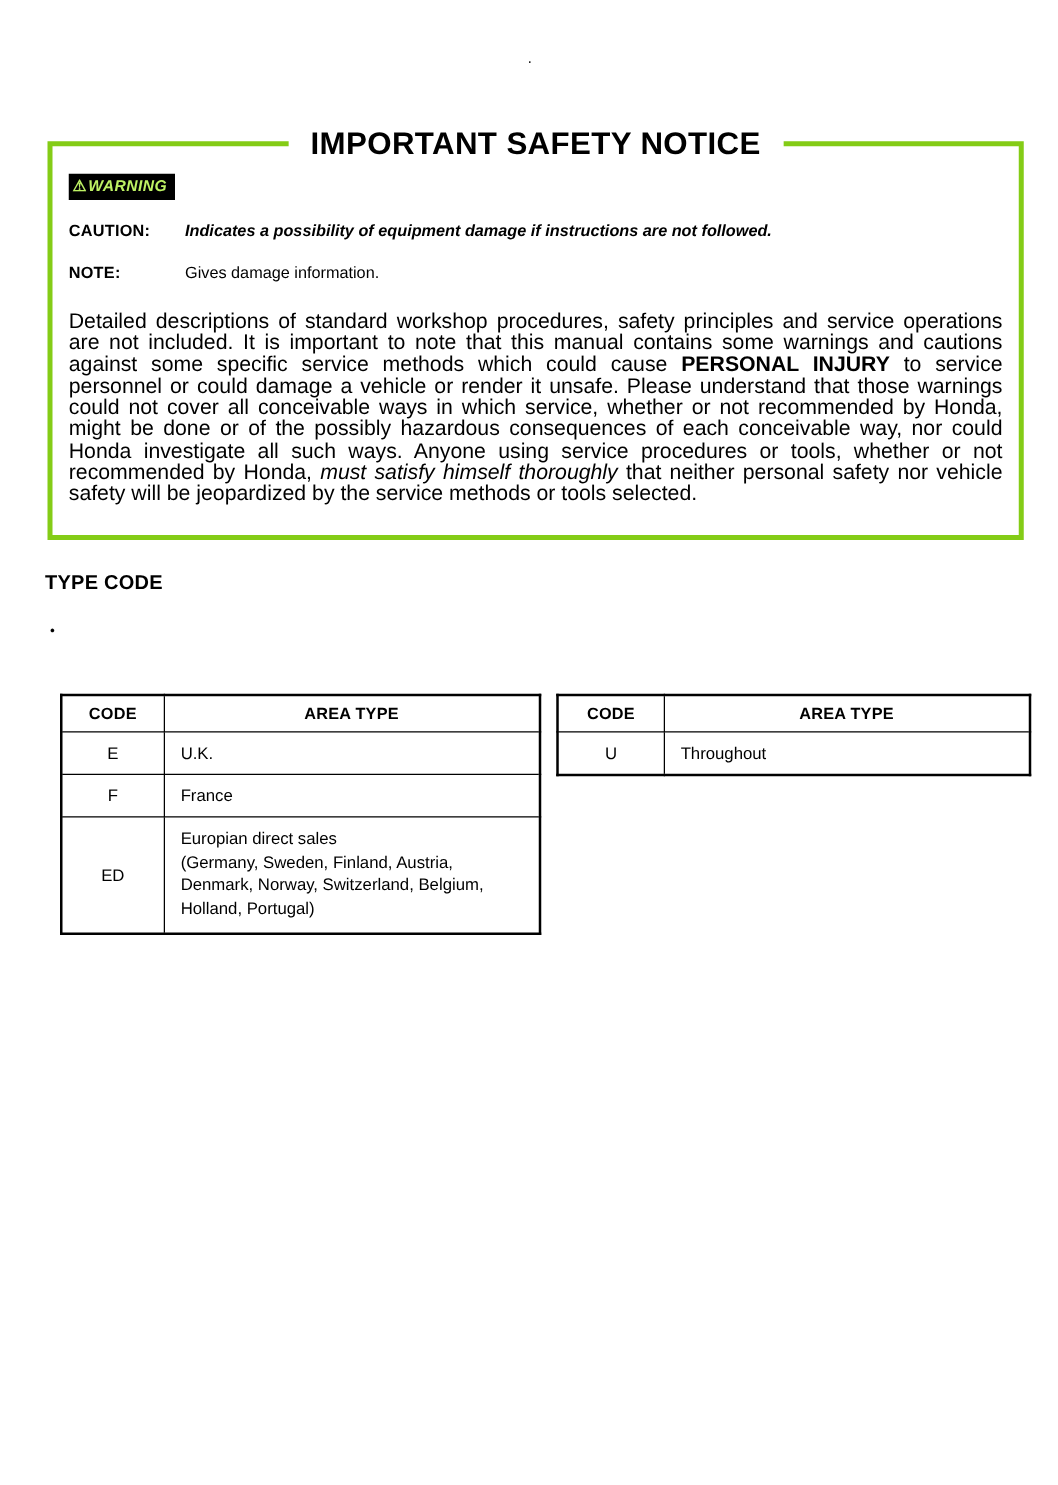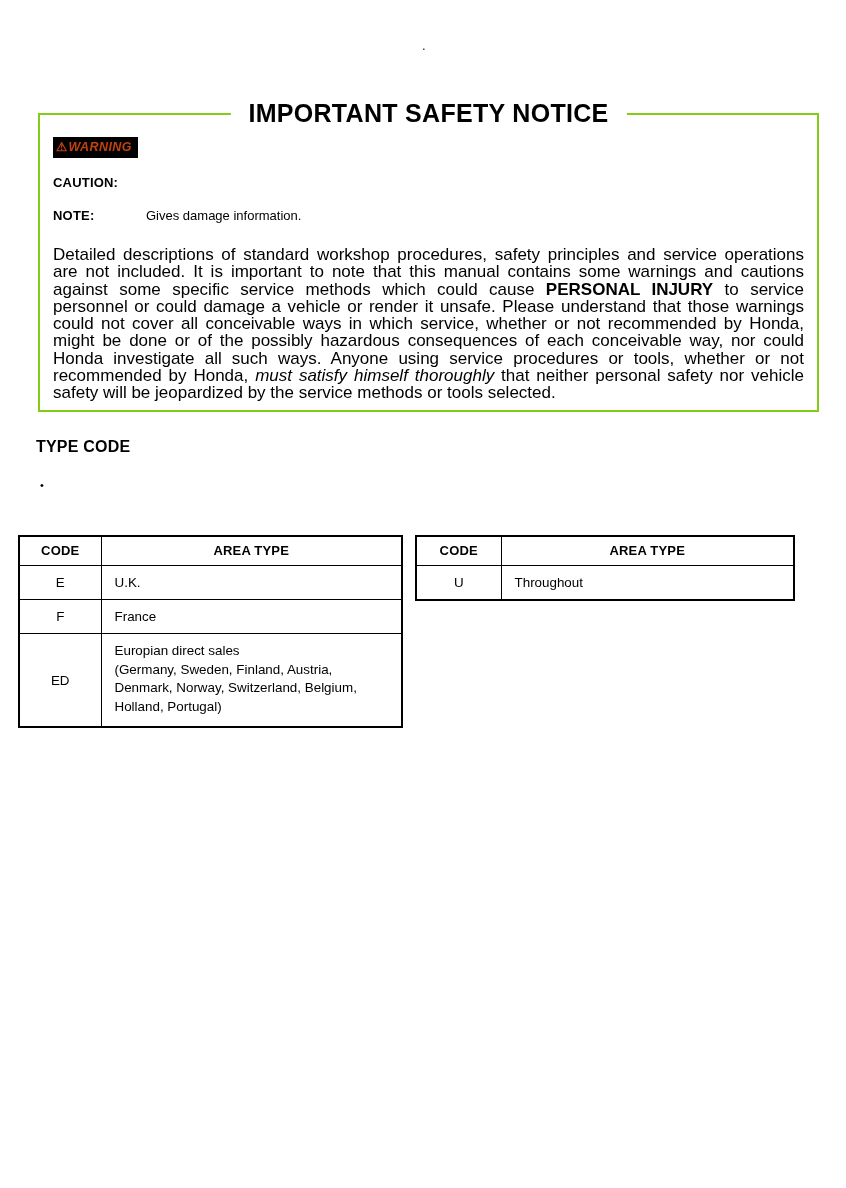--- a/index.html
+++ b/index.html
@@ -16,22 +16,22 @@
   .artifact-dot {
     position: absolute;
     top: 38px;
     left: 422px;
     font-size: 13px;
     color: #222;
   }
   .notice-box {
     position: relative;
     margin: 113px 27px 0 38px;
-    border: 2px solid #84cc16;
-    padding: 22px 13px 8px 13px;
+    border: 4px solid #84cc16;
+    padding: 22px 13px 24px 13px;
   }
   .notice-title {
     position: absolute;
     top: 0;
     left: 50%;
     transform: translate(-50%, -54%);
     background: #ffffff;
     padding: 0 18px;
     font-size: 25px;
     font-weight: bold;
@@ -47,21 +47,21 @@
   }
   .label-cell {
     flex: 0 0 93px;
     width: 93px;
     font-weight: bold;
     letter-spacing: 0.2px;
   }
   .warn-badge {
     display: inline-block;
     background: #000;
-    color: #c2410c;
+    color: #bef264;
     font-weight: bold;
     font-style: italic;
     font-size: 12.5px;
     line-height: 15px;
     padding: 3px 6px 3px 3px;
     letter-spacing: 0.4px;
   }
   .warn-badge .tri { font-style: normal; margin-right: 1px; }
   .em-text { font-weight: bold; font-style: italic; flex: 1; }
   .plain-text { flex: 1; }
@@ -79,21 +79,21 @@
   }
   .bullet-line {
     display: flex;
     margin: 21px 0 0 40px;
     font-size: 13.4px;
     line-height: 17px;
   }
   .bullet-glyph { margin-right: 7px; font-size: 11px; line-height: 17px; }
   .tables-row {
     display: flex;
-    margin: 41px 0 0 18px;
+    margin: 41px 0 0 48px;
     gap: 12px;
     align-items: flex-start;
   }
   table.code-table {
     border-collapse: collapse;
     border: 2px solid #000;
     font-size: 13.4px;
   }
   table.code-table th, table.code-table td {
     border: 1px solid #000;
@@ -137,20 +137,21 @@
     <div class="notice-title">IMPORTANT SAFETY NOTICE</div>
 
     <div class="notice-row">
       <span class="label-cell">
         <span class="warn-badge"><span class="tri">⚠</span><span>WARNING</span></span>
       </span>
     </div>
 
     <div class="notice-row">
       <span class="label-cell">CAUTION:</span>
+      <span class="em-text">Indicates a possibility of equipment damage if instructions are not followed.</span>
     </div>
 
     <div class="notice-row">
       <span class="label-cell">NOTE:</span>
       <span class="plain-text">Gives damage information.</span>
     </div>
 
     <p class="notice-body"><span>Detailed descriptions of standard workshop procedures, safety principles and service operations are not included. It is important to note that this manual contains some warnings and cautions against some specific service methods which could cause </span><b>PERSONAL INJURY</b><span> to service personnel or could damage a vehicle or render it unsafe. Please understand that those warnings could not cover all conceivable ways in which service, whether or not recommended by Honda, might be done or of the possibly hazardous consequences of each conceivable way, nor could Honda investigate all such ways. Anyone using service procedures or tools, whether or not recommended by Honda, </span><i>must satisfy himself thoroughly</i><span> that neither personal safety nor vehicle safety will be jeopardized by the service methods or tools selected.</span></p>
   </div>
 

